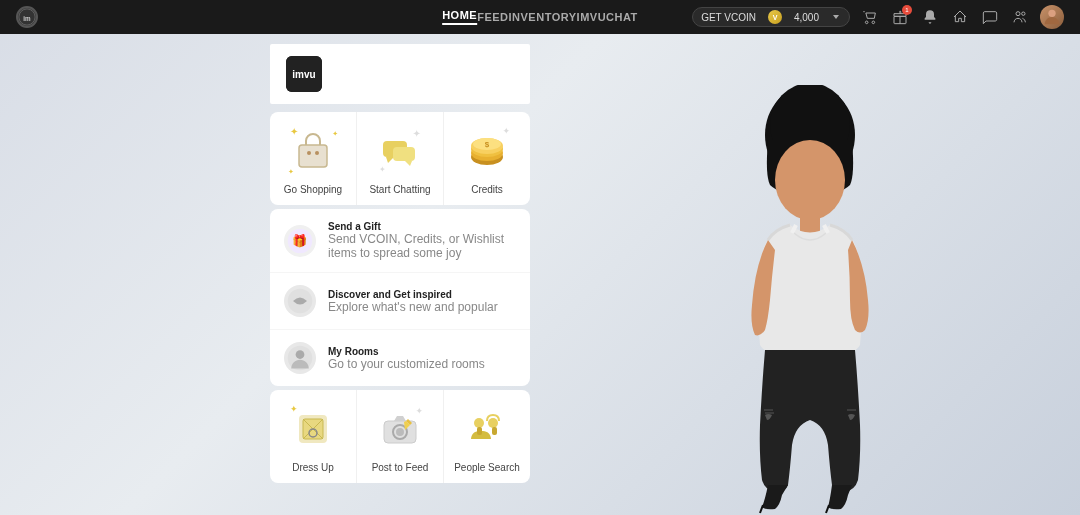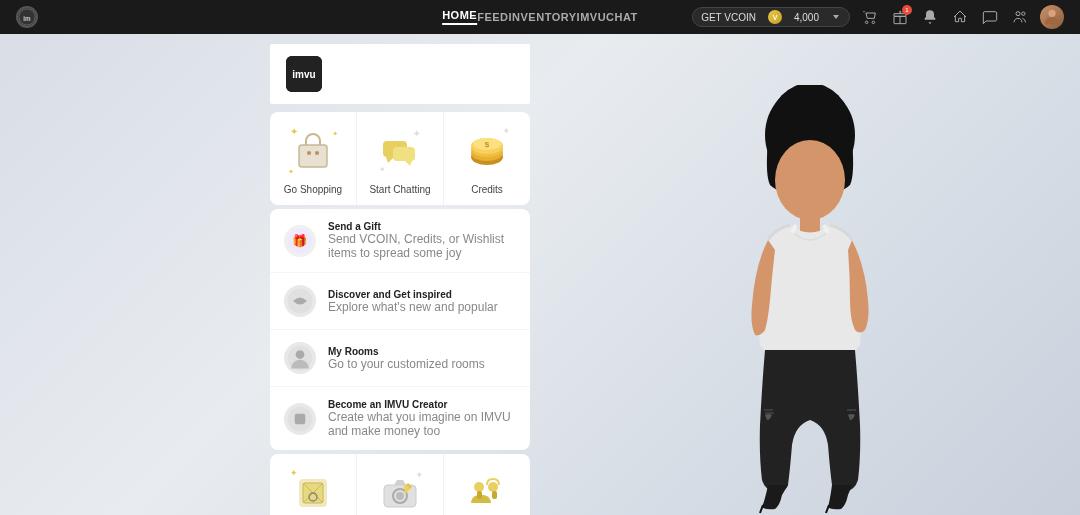--- a/index.html
+++ b/index.html
@@ -455,32 +455,20 @@
             <circle cx="16" cy="12" r="5" fill="#aaa"></circle>
             <path d="M6 28c0-5.5 4.5-10 10-10s10 4.5 10 10" fill="#bbb"></path>
           </svg>
         </div>
         <div class="menu-item-text">
           <h4>My Rooms</h4>
           <p>Go to your customized rooms</p>
         </div>
       </div>
 
-      <div class="menu-item">
-        <div class="menu-icon-wrap" style="background:#e8e8e8;">
-          <svg viewBox="0 0 32 32" width="28" height="28">
-            <circle cx="16" cy="16" r="14" fill="#e0e0e0"></circle>
-            <rect x="10" y="10" width="12" height="12" rx="2" fill="#aaa"></rect>
-          </svg>
-        </div>
-        <div class="menu-item-text">
-          <h4>Become an IMVU Creator</h4>
-          <p>Create what you imagine on IMVU and make money too</p>
-        </div>
-      </div>
     </div>
 
     <div class="bottom-cards">
 
       <div class="action-card">
         <div class="action-icon">
           <span style="position:absolute; top:0; left:2px; color:#e8c840; font-size:9px;">✦</span>
           <svg viewBox="0 0 44 44" width="44" height="44">
             <rect x="8" y="8" width="28" height="28" rx="4" fill="#f0e8c0"></rect>
 

